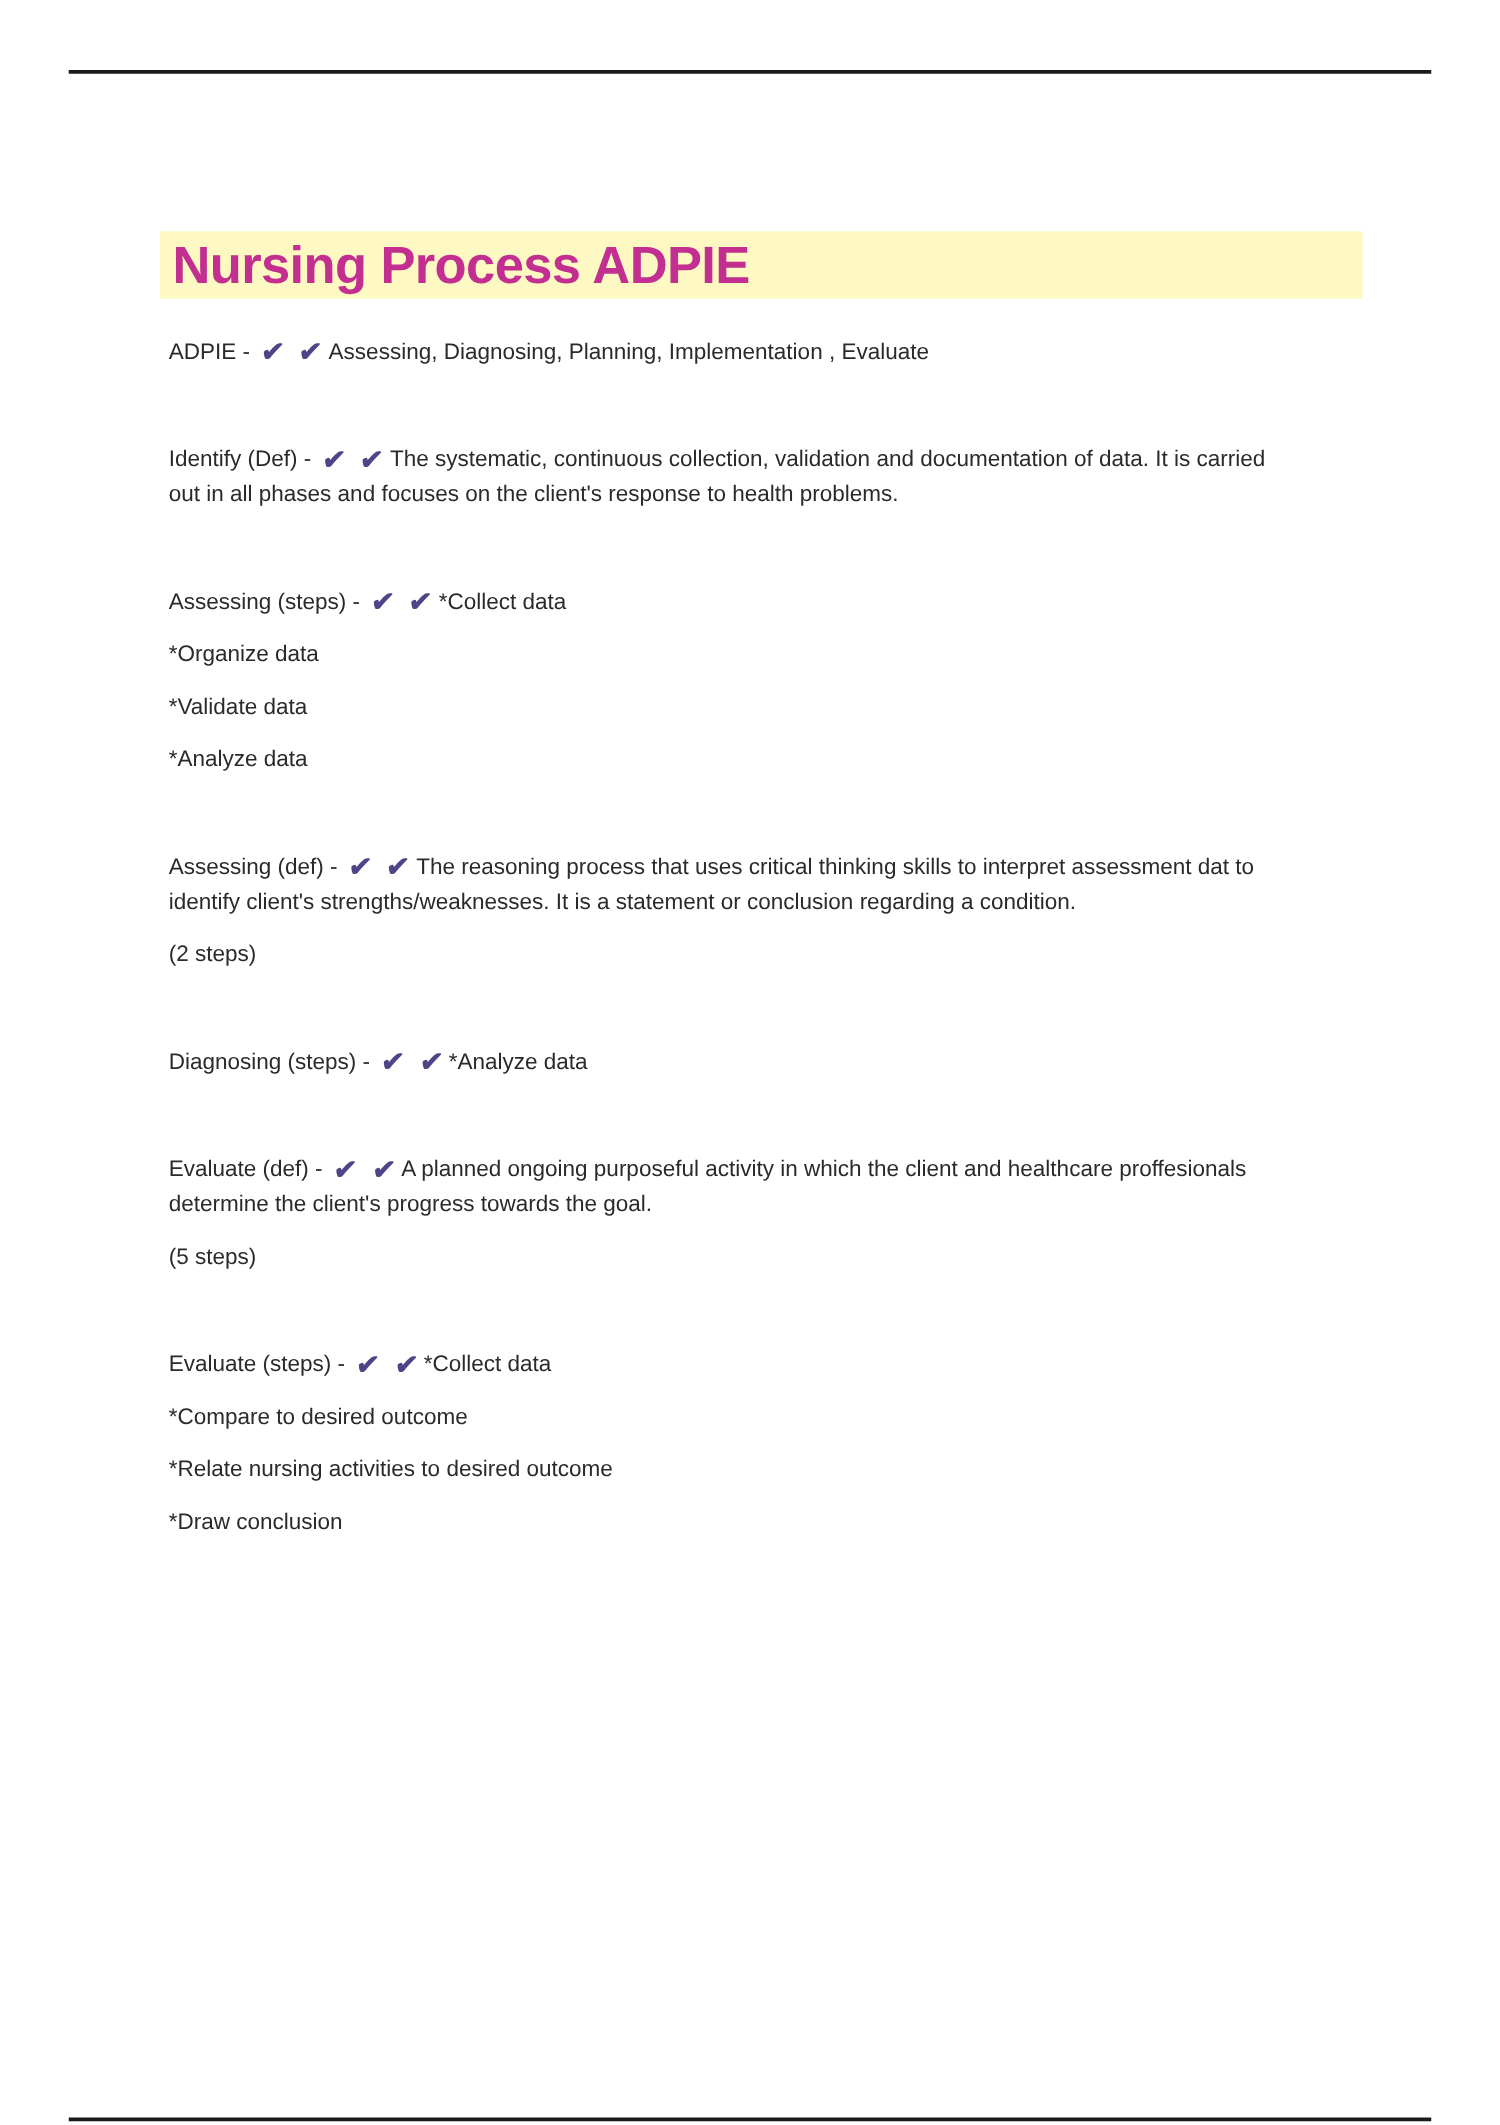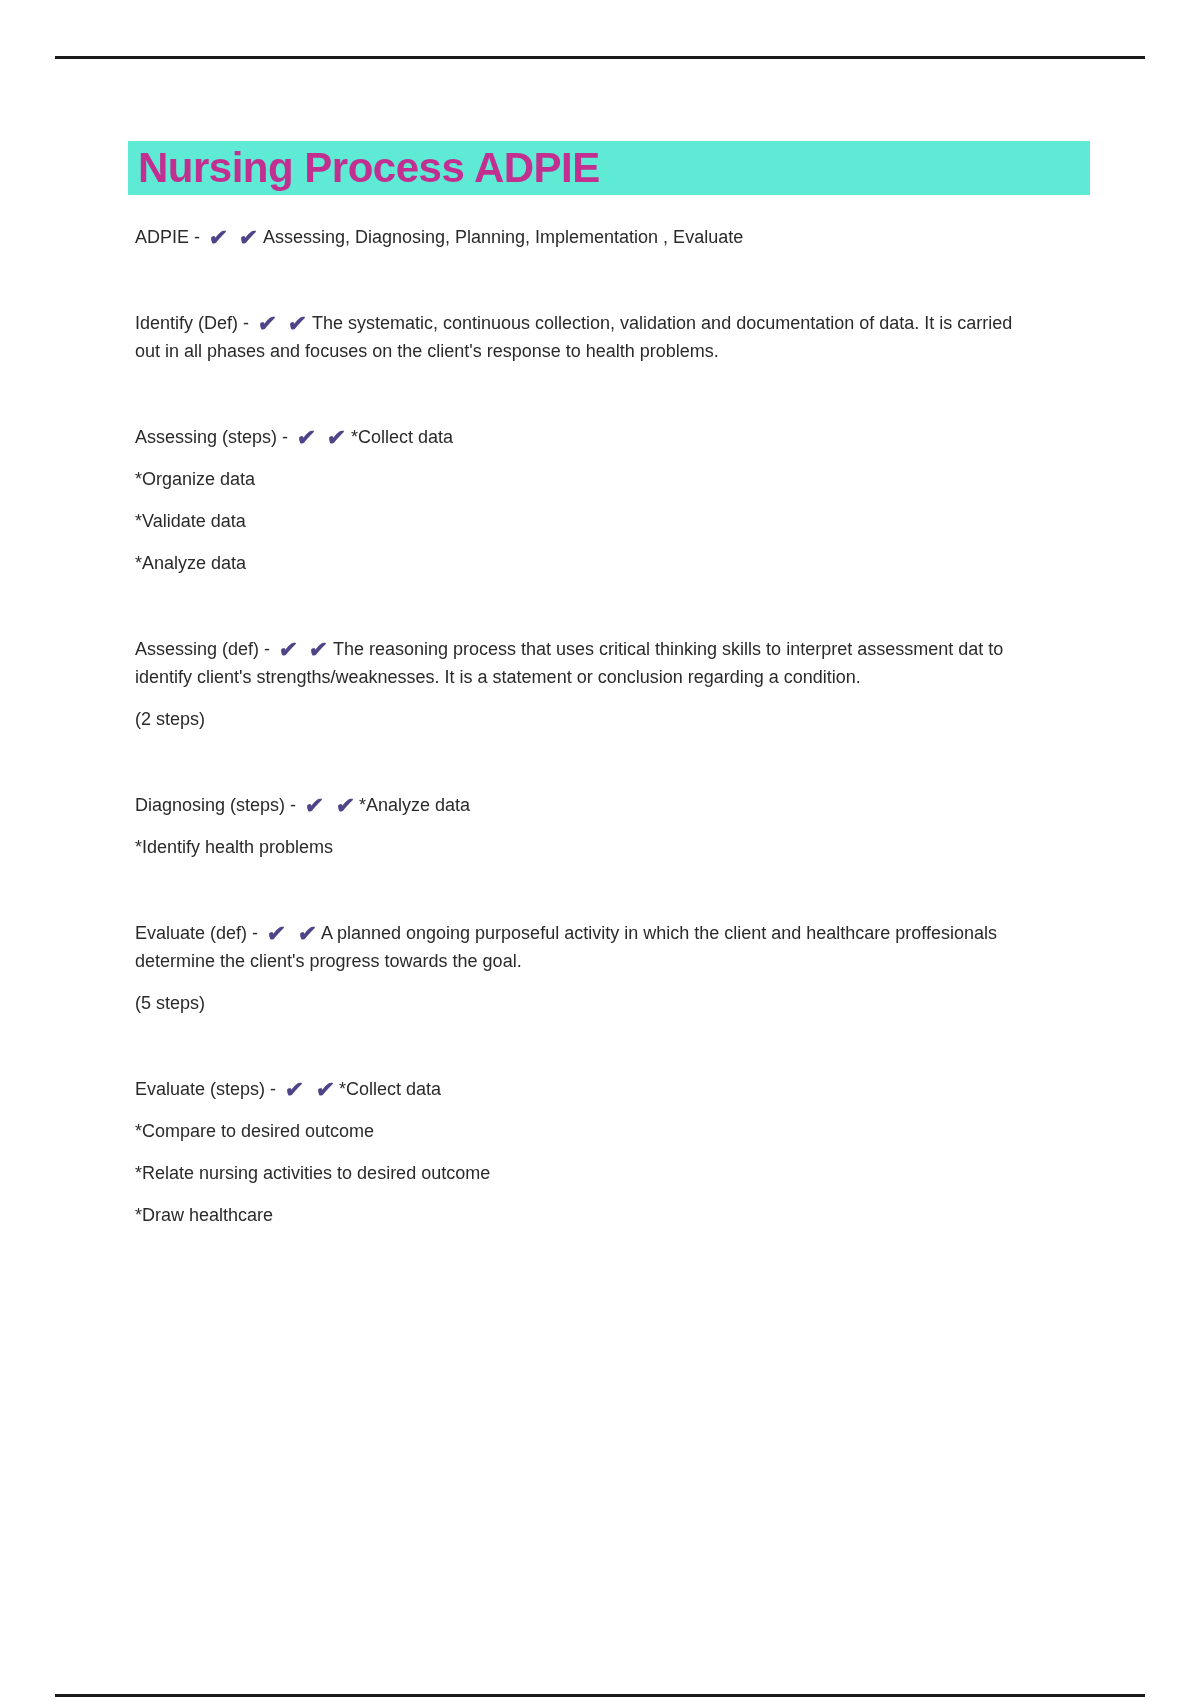--- a/index.html
+++ b/index.html
@@ -26,24 +26,25 @@
   .rule-bottom { top: 1694px; }
   .content {
     position: absolute;
     top: 141px;
     left: 128px;
     width: 965px;
   }
   .title-banner {
     width: 962px;
     height: 54px;
-    background: #5eead4;
+    background: #fef9c3;
     display: flex;
     align-items: center;
     padding-left: 10px;
+    margin-top: 44px;
   }
   .page-title {
     font-size: 42px;
     font-weight: bold;
     letter-spacing: -0.5px;
     color: #c22f90;
     white-space: nowrap;
   }
   .cards {
     margin-top: 28px;
@@ -111,36 +112,35 @@
         <p class="line">
           <span class="term">Assessing (def) -</span><span class="check">✔</span><span class="check">✔</span><span class="def">The reasoning process that uses critical thinking skills to interpret assessment dat to identify client's strengths/weaknesses. It is a statement or conclusion regarding a condition.</span>
         </p>
         <p class="line">(2 steps)</p>
       </div>
 
       <div class="card">
         <p class="line">
           <span class="term">Diagnosing (steps) -</span><span class="check">✔</span><span class="check">✔</span><span class="def">*Analyze data</span>
         </p>
-        <p class="line">*Identify health problems</p>
       </div>
 
       <div class="card">
         <p class="line">
           <span class="term">Evaluate (def) -</span><span class="check">✔</span><span class="check">✔</span><span class="def">A planned ongoing purposeful activity in which the client and healthcare proffesionals determine the client's progress towards the goal.</span>
         </p>
         <p class="line">(5 steps)</p>
       </div>
 
       <div class="card">
         <p class="line">
           <span class="term">Evaluate (steps) -</span><span class="check">✔</span><span class="check">✔</span><span class="def">*Collect data</span>
         </p>
         <p class="line">*Compare to desired outcome</p>
         <p class="line">*Relate nursing activities to desired outcome</p>
-        <p class="line">*Draw healthcare</p>
+        <p class="line">*Draw conclusion</p>
       </div>
 
     </div>
   </div>
 
   <div class="rule rule-bottom"></div>
 </div>
 
 </body></html>

